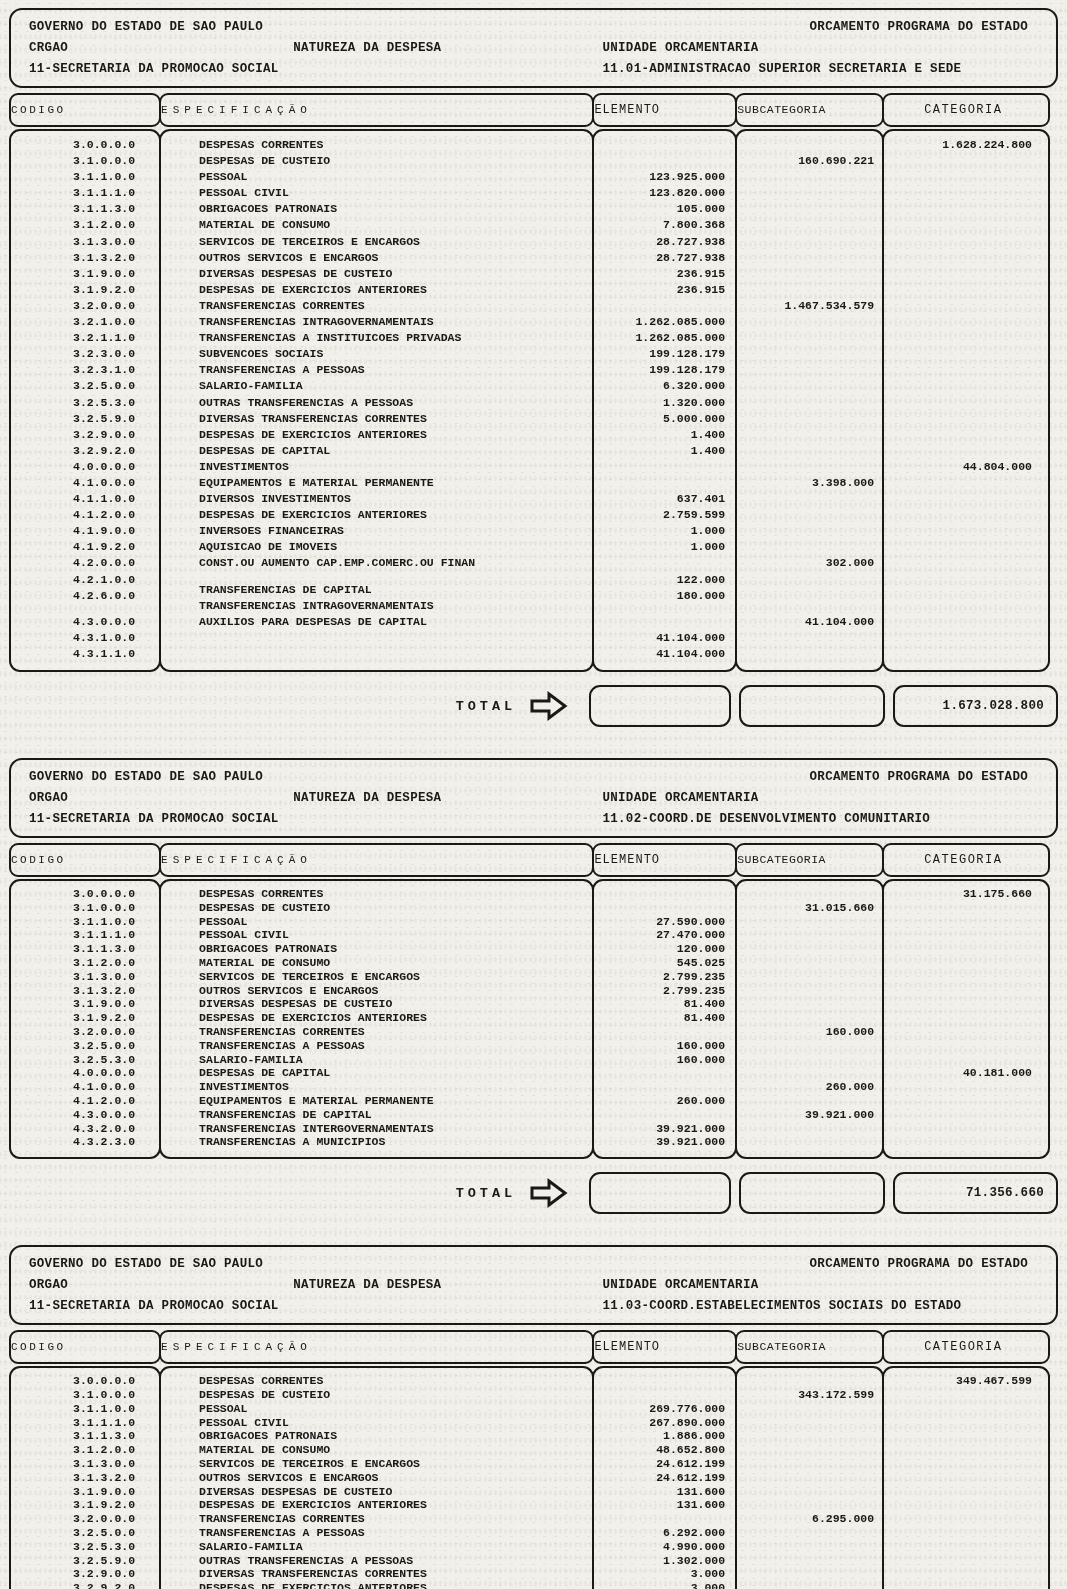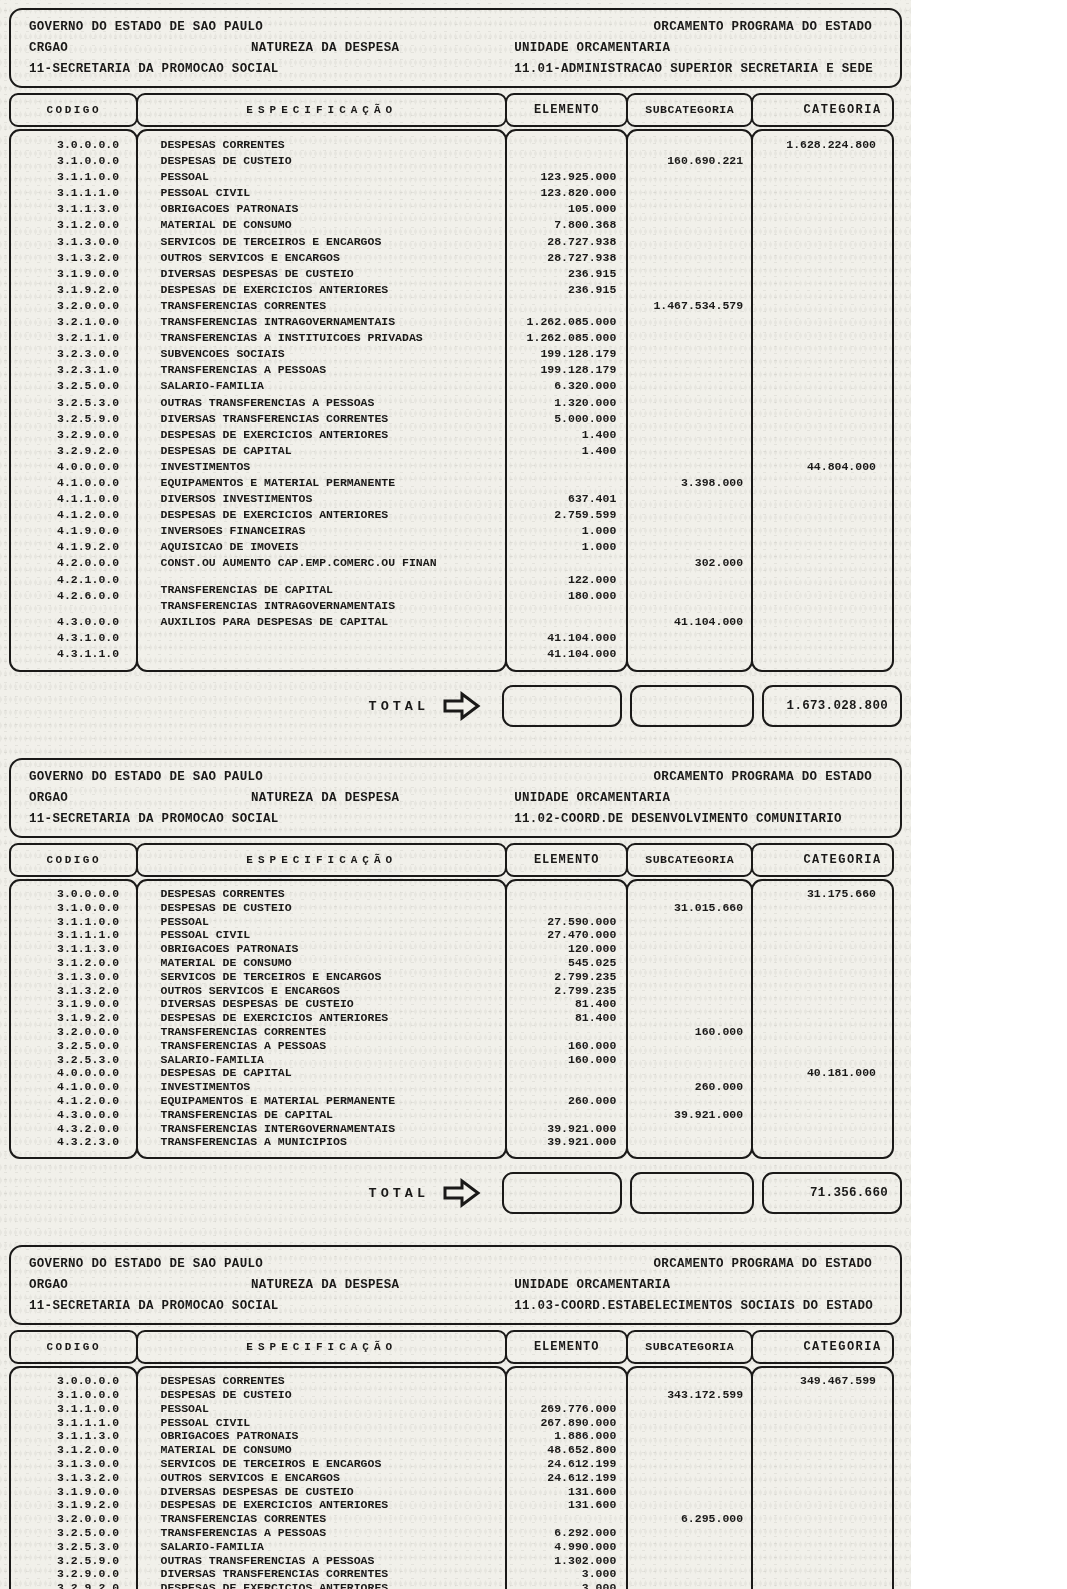--- a/index.html
+++ b/index.html
@@ -2,21 +2,21 @@
 <html><head>
 <meta charset="utf-8">
 <style>
   html,body{margin:0;padding:0;}
   body{
     width:1067px;height:1589px;overflow:hidden;
     font-family:"Liberation Mono","DejaVu Sans Mono",monospace;
     color:#1a1918;
   }
   .paper{
-    position:relative;width:911px;height:1589px;overflow:hidden;
+    position:relative;width:1067px;height:1589px;overflow:hidden;
     box-sizing:border-box;padding:8px 9px 0 9px;
     background-color:#f1f0ea;
     background-image:
       radial-gradient(rgba(40,38,34,0.07) 1px, transparent 1.3px),
       radial-gradient(rgba(40,38,34,0.05) 1px, transparent 1.3px);
     background-size:11px 7px,5px 13px;
     background-position:0 0,3px 4px;
   }
   .sec+.sec{margin-top:31px;}
   
@@ -27,32 +27,32 @@
   .hline{position:relative;height:21px;}
   .pos{position:absolute;top:0;white-space:nowrap;font-size:12.5px;font-weight:bold;letter-spacing:0.3px;}
   .gov,.orgl,.orgv{left:18px;}
   .prog{right:28px;}
   .natl{left:27%;}
   .unil,.univ{left:56.6%;}
   
   .cols{display:flex;margin-top:5px;height:34px;}
   .colbox{
     border:2.3px solid #1a1918;border-radius:9px;margin-right:-2px;
-    box-sizing:border-box;text-align:center;line-height:30px;font-weight:bold;
+    box-sizing:border-box;text-align:left;line-height:30px;font-weight:normal;
   }
   .h0{font-size:11px;letter-spacing:2.5px;}
   .h1{font-size:11px;letter-spacing:5px;}
   .h2{font-size:12px;letter-spacing:1px;}
   .h3{font-size:11.5px;letter-spacing:0.5px;}
   .h4{font-size:12px;letter-spacing:1.5px;padding-left:40px;}
   
   .tbl{display:flex;margin-top:2px;}
   .bcol{
     border:2.3px solid #1a1918;border-radius:11px;margin-right:-2px;
-    box-sizing:border-box;padding:6px 0 8px 0;overflow:hidden;
+    box-sizing:border-box;padding:6px 0 8px 16px;overflow:hidden;
   }
   .cut .bcol{border-bottom:none;border-radius:11px 11px 0 0;padding-bottom:0;}
   .s3 .tbl{height:232px;}
   .bline{height:16.1px;line-height:16.1px;font-size:11.5px;font-weight:bold;white-space:nowrap;}
   .s2 .bline,.s3 .bline{height:13.8px;line-height:13.8px;}
   .bline.sp{height:10px;}
   .t0{padding-left:46px;}
   .t1{padding-left:22px;}
   .t2{text-align:right;padding-right:10px;}
   .t3{text-align:right;padding-right:8px;}

